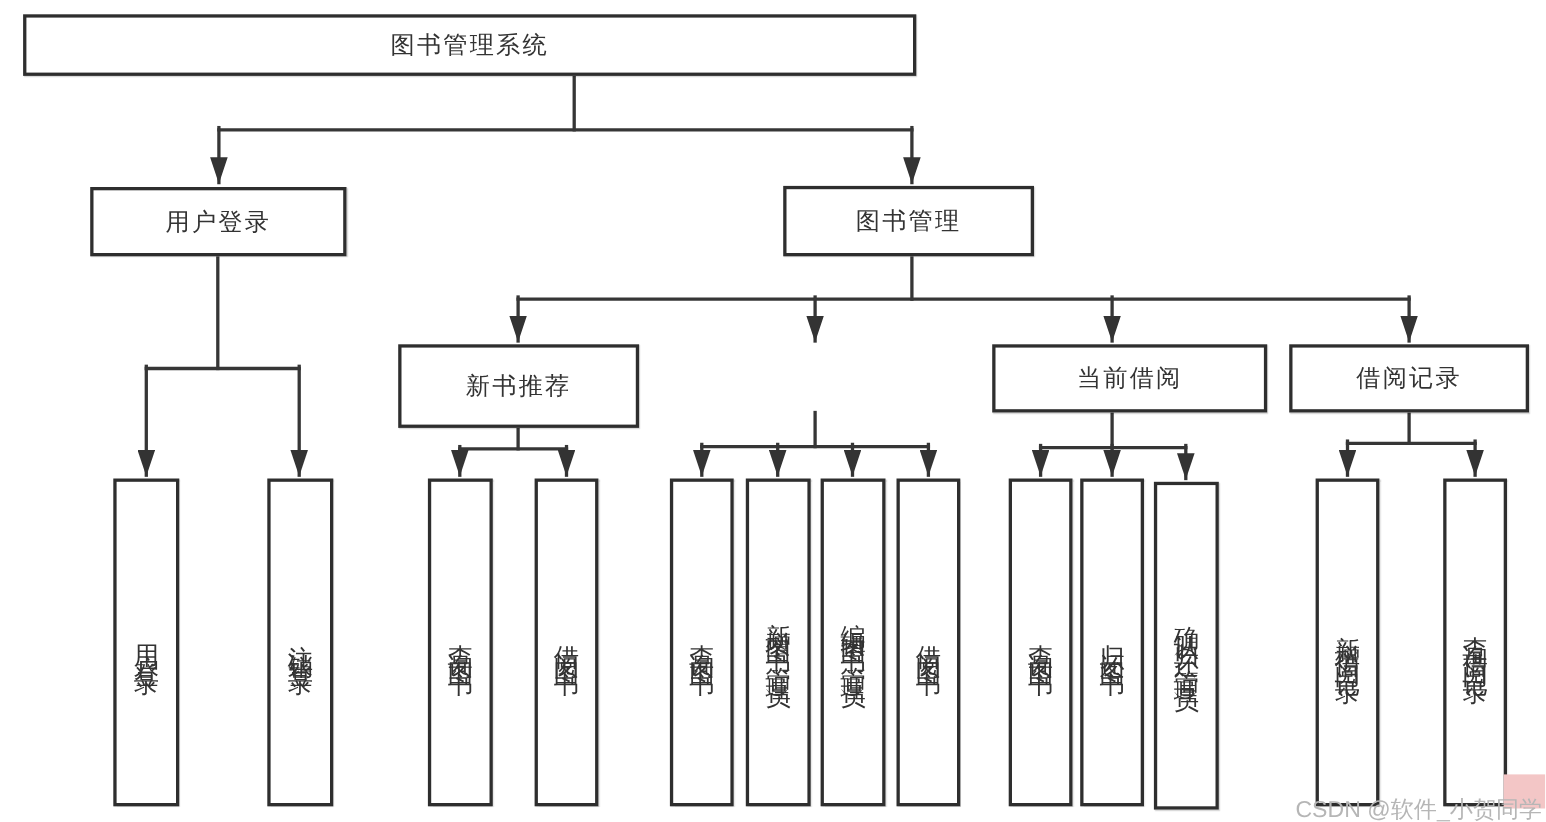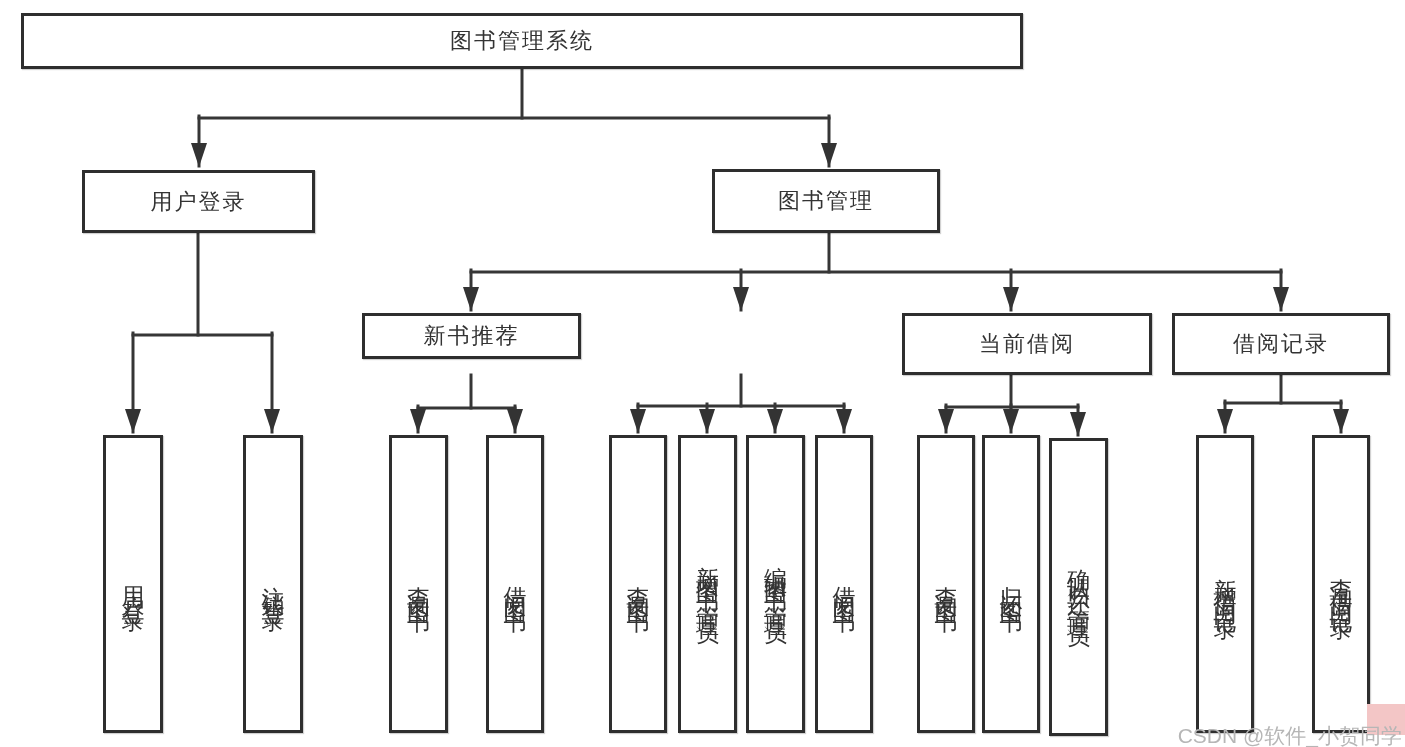--- a/index.html
+++ b/index.html
@@ -116,32 +116,32 @@
     <line x1="946" y1="405" x2="946" y2="432" marker-end="url(#arr)"></line>
     <line x1="1011" y1="405" x2="1011" y2="432" marker-end="url(#arr)"></line>
     <line x1="1078" y1="405" x2="1078" y2="435" marker-end="url(#arr)"></line>
 
     <line x1="1281" y1="375" x2="1281" y2="403"></line>
     <line x1="1225" y1="403" x2="1341" y2="403"></line>
     <line x1="1225" y1="401" x2="1225" y2="432" marker-end="url(#arr)"></line>
     <line x1="1341" y1="401" x2="1341" y2="432" marker-end="url(#arr)"></line>
   </svg>
 
-  <div class="node" style="left:21px;top:13px;width:1002px;height:56px">
+  <div class="node" style="left:21px;top:13px;width:812px;height:56px">
     <span class="lbl">图书管理系统</span>
   </div>
 
   <div class="node" style="left:82px;top:170px;width:233px;height:63px">
     <span class="lbl">用户登录</span>
   </div>
   <div class="node" style="left:712px;top:169px;width:228px;height:64px">
     <span class="lbl">图书管理</span>
   </div>
 
-  <div class="node" style="left:362px;top:313px;width:219px;height:46px">
+  <div class="node" style="left:362px;top:313px;width:219px;height:76px">
     <span class="lbl">新书推荐</span>
   </div>
   <div class="node" style="left:902px;top:313px;width:250px;height:62px">
     <span class="lbl">当前借阅</span>
   </div>
   <div class="node" style="left:1172px;top:313px;width:218px;height:62px">
     <span class="lbl">借阅记录</span>
   </div>
 
   <div class="node leaf" style="left:103px;top:435px;width:60px;height:298px">

